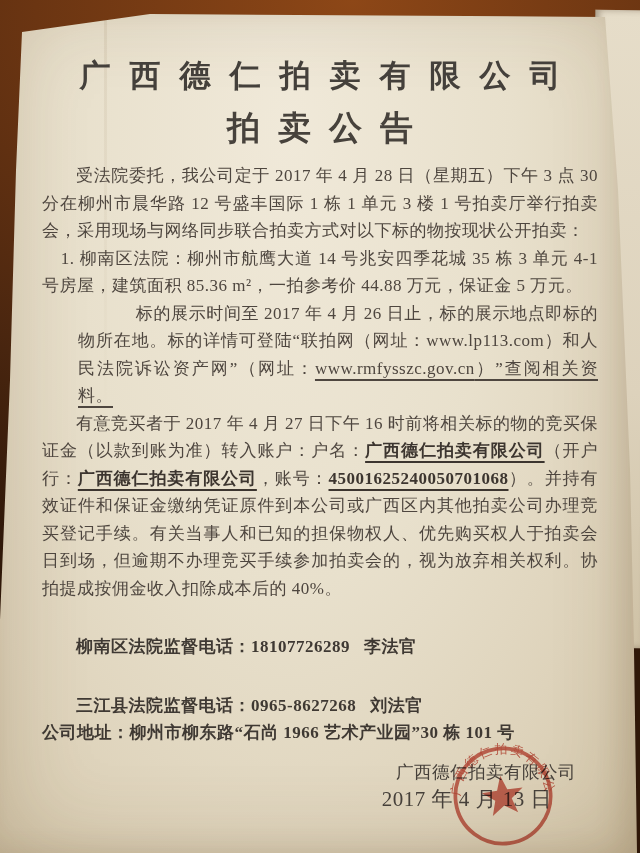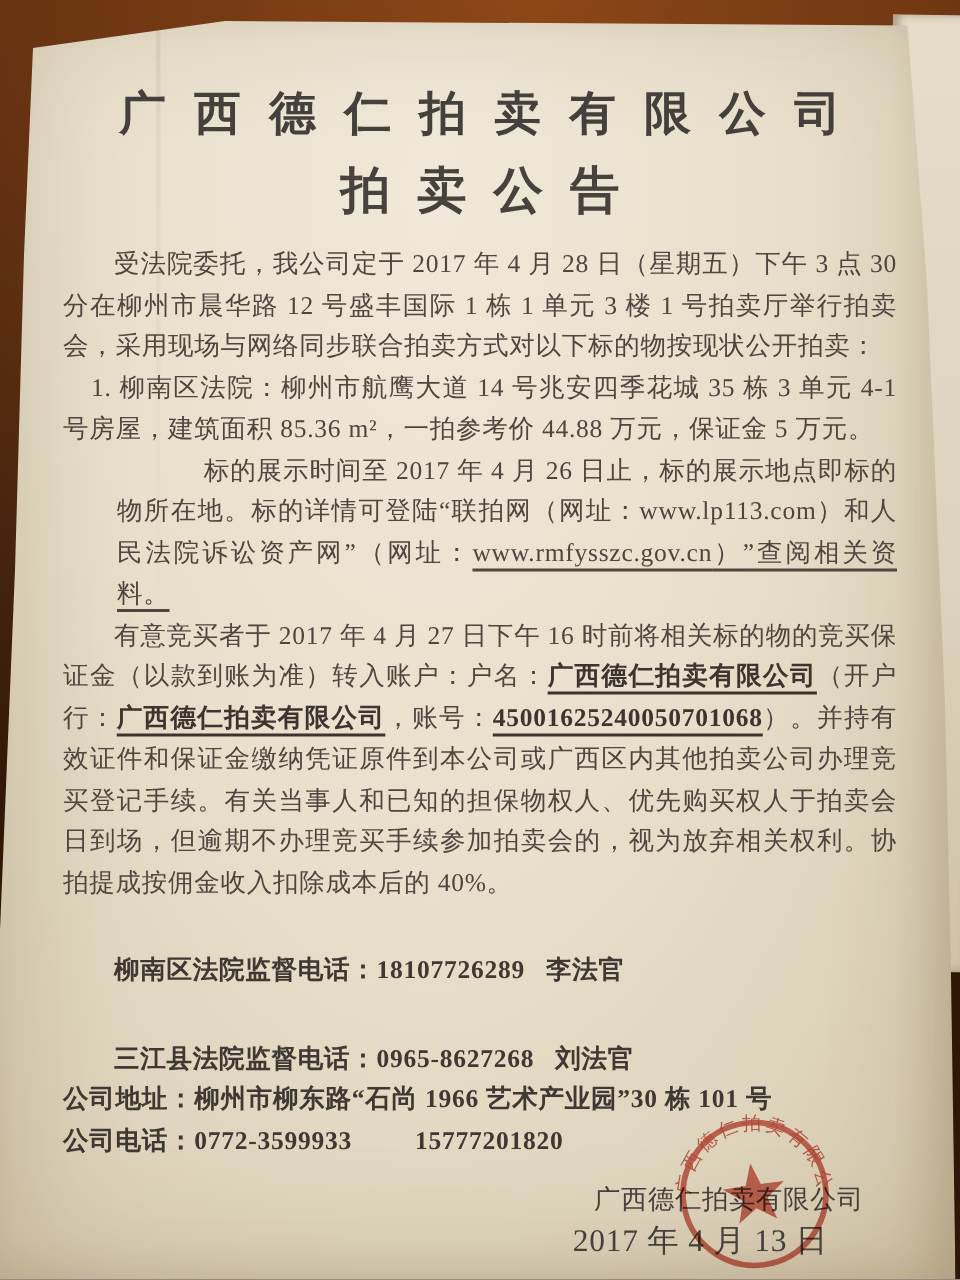--- a/index.html
+++ b/index.html
@@ -77,21 +77,20 @@
       <p class="ind3"><span>标的展示时间至 2017 年 4 月 26 日止，标的展示地点即标的物所在地。标的详情可登陆“联拍网（网址：www.lp113.com）和人民法院诉讼资产网”（网址：</span><span class="u">www.rmfysszc.gov.cn</span><span class="u">）”查阅相关资料。</span></p>
 
       <p class="ind2"><span>有意竞买者于 2017 年 4 月 27 日下午 16 时前将相关标的物的竞买保证金（以款到账为准）转入账户：户名：</span><span class="b u">广西德仁拍卖有限公司</span><span>（开户行：</span><span class="b u">广西德仁拍卖有限公司</span><span>，账号：</span><span class="b u">45001625240050701068</span><span>）。并持有效证件和保证金缴纳凭证原件到本公司或广西区内其他拍卖公司办理竞买登记手续。有关当事人和已知的担保物权人、优先购买权人于拍卖会日到场，但逾期不办理竞买手续参加拍卖会的，视为放弃相关权利。协拍提成按佣金收入扣除成本后的 40%。</span></p>
 
       <p class="contact-line"><span>柳南区法院监督电话：</span><span>18107726289</span><span class="gap-sm"></span><span>李法官</span></p>
 
       <p class="contact-line"><span>三江县法院监督电话：</span><span>0965-8627268</span><span class="gap-sm"></span><span>刘法官</span></p>
 
       <p class="company-line"><span>公司地址：</span><span>柳州市柳东路“石尚 1966 艺术产业园”30 栋 101 号</span></p>
 
-      <p class="company-line"><span>公司电话：</span><span>0772-3599933</span><span class="gap-lg"></span><span>15777201820</span></p>
 
       <div class="sig-block">
         <p class="sig-company">广西德仁拍卖有限公司</p>
         <p class="sig-date">2017 年 4 月 13 日</p>
       </div>
 
     </div>
   </div>
 
   <svg class="stamp" viewBox="0 0 120 120">

